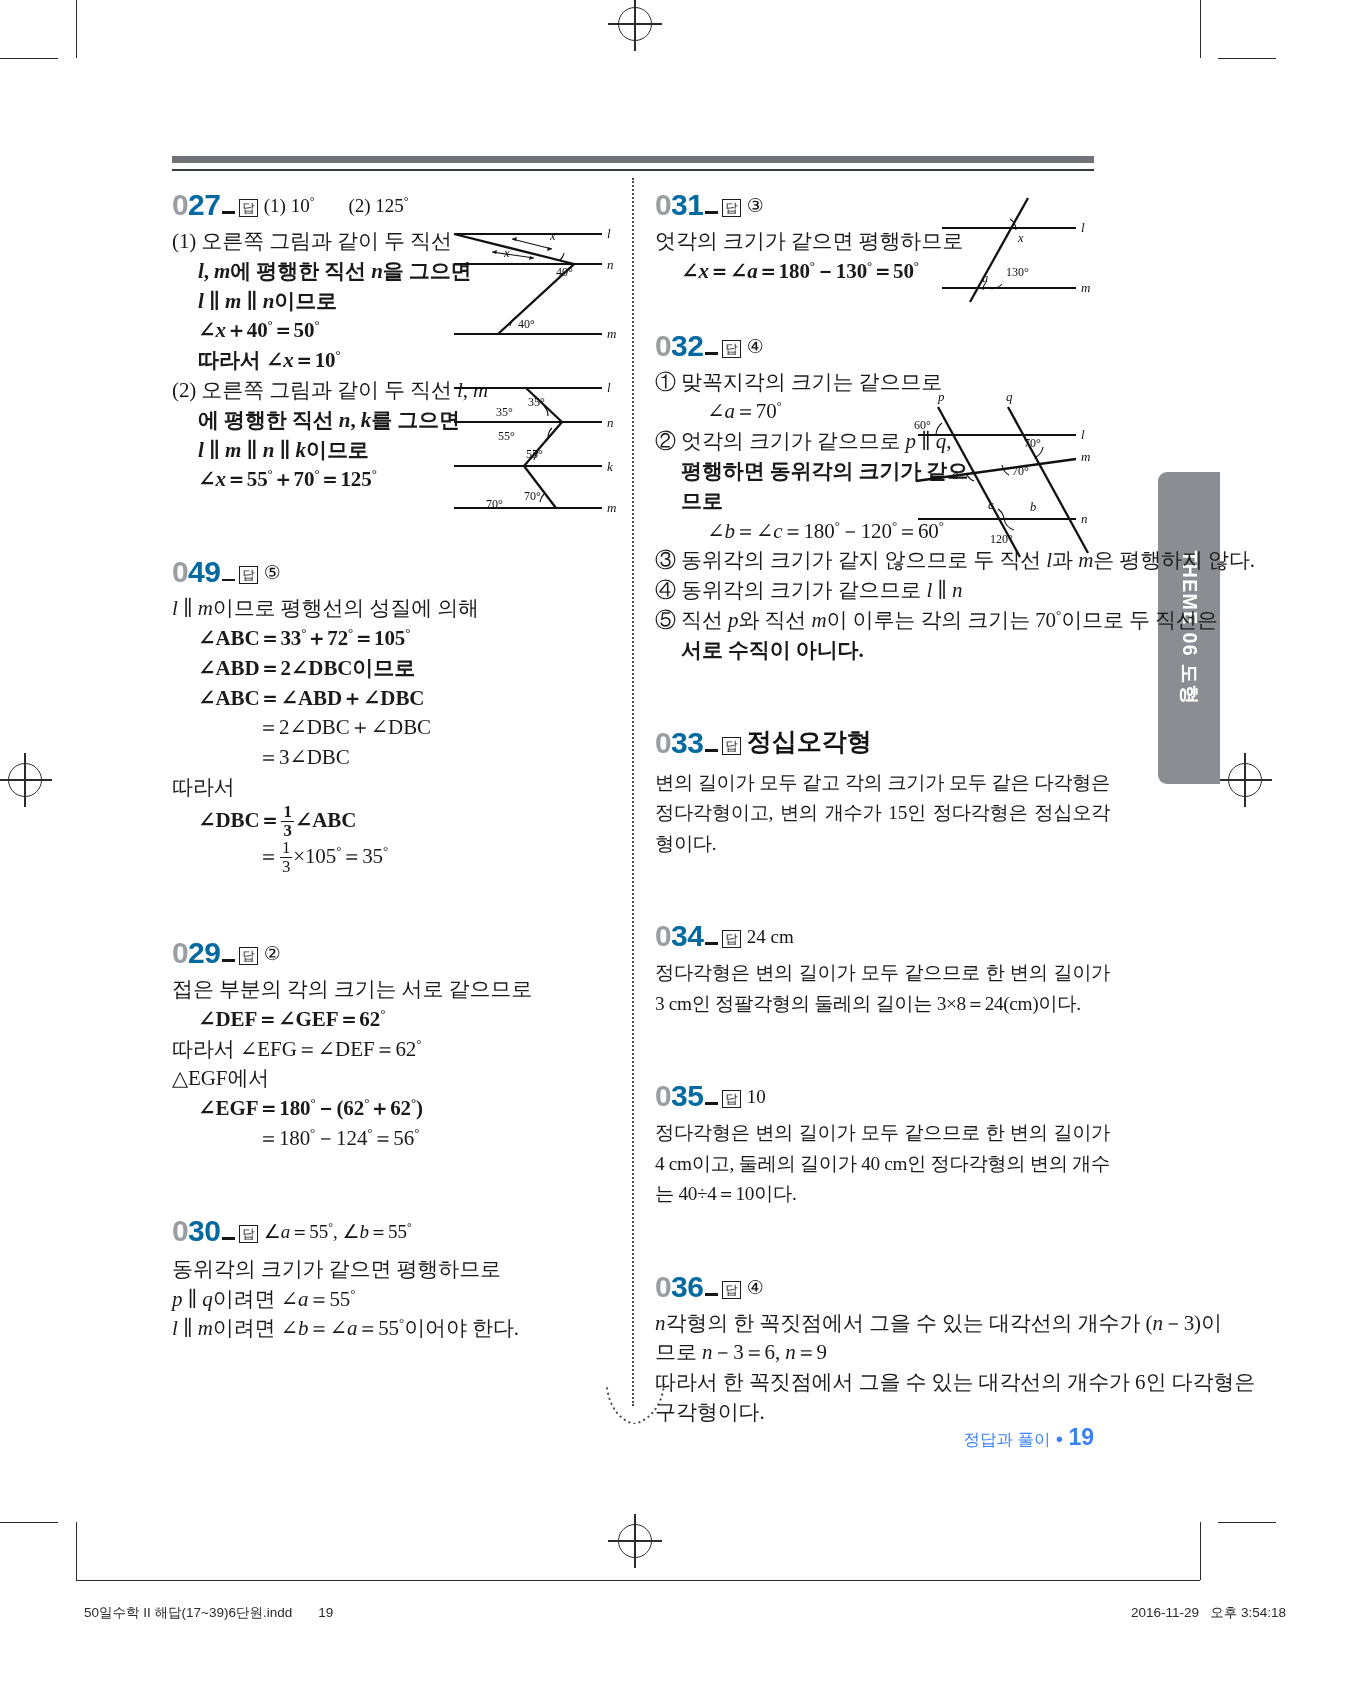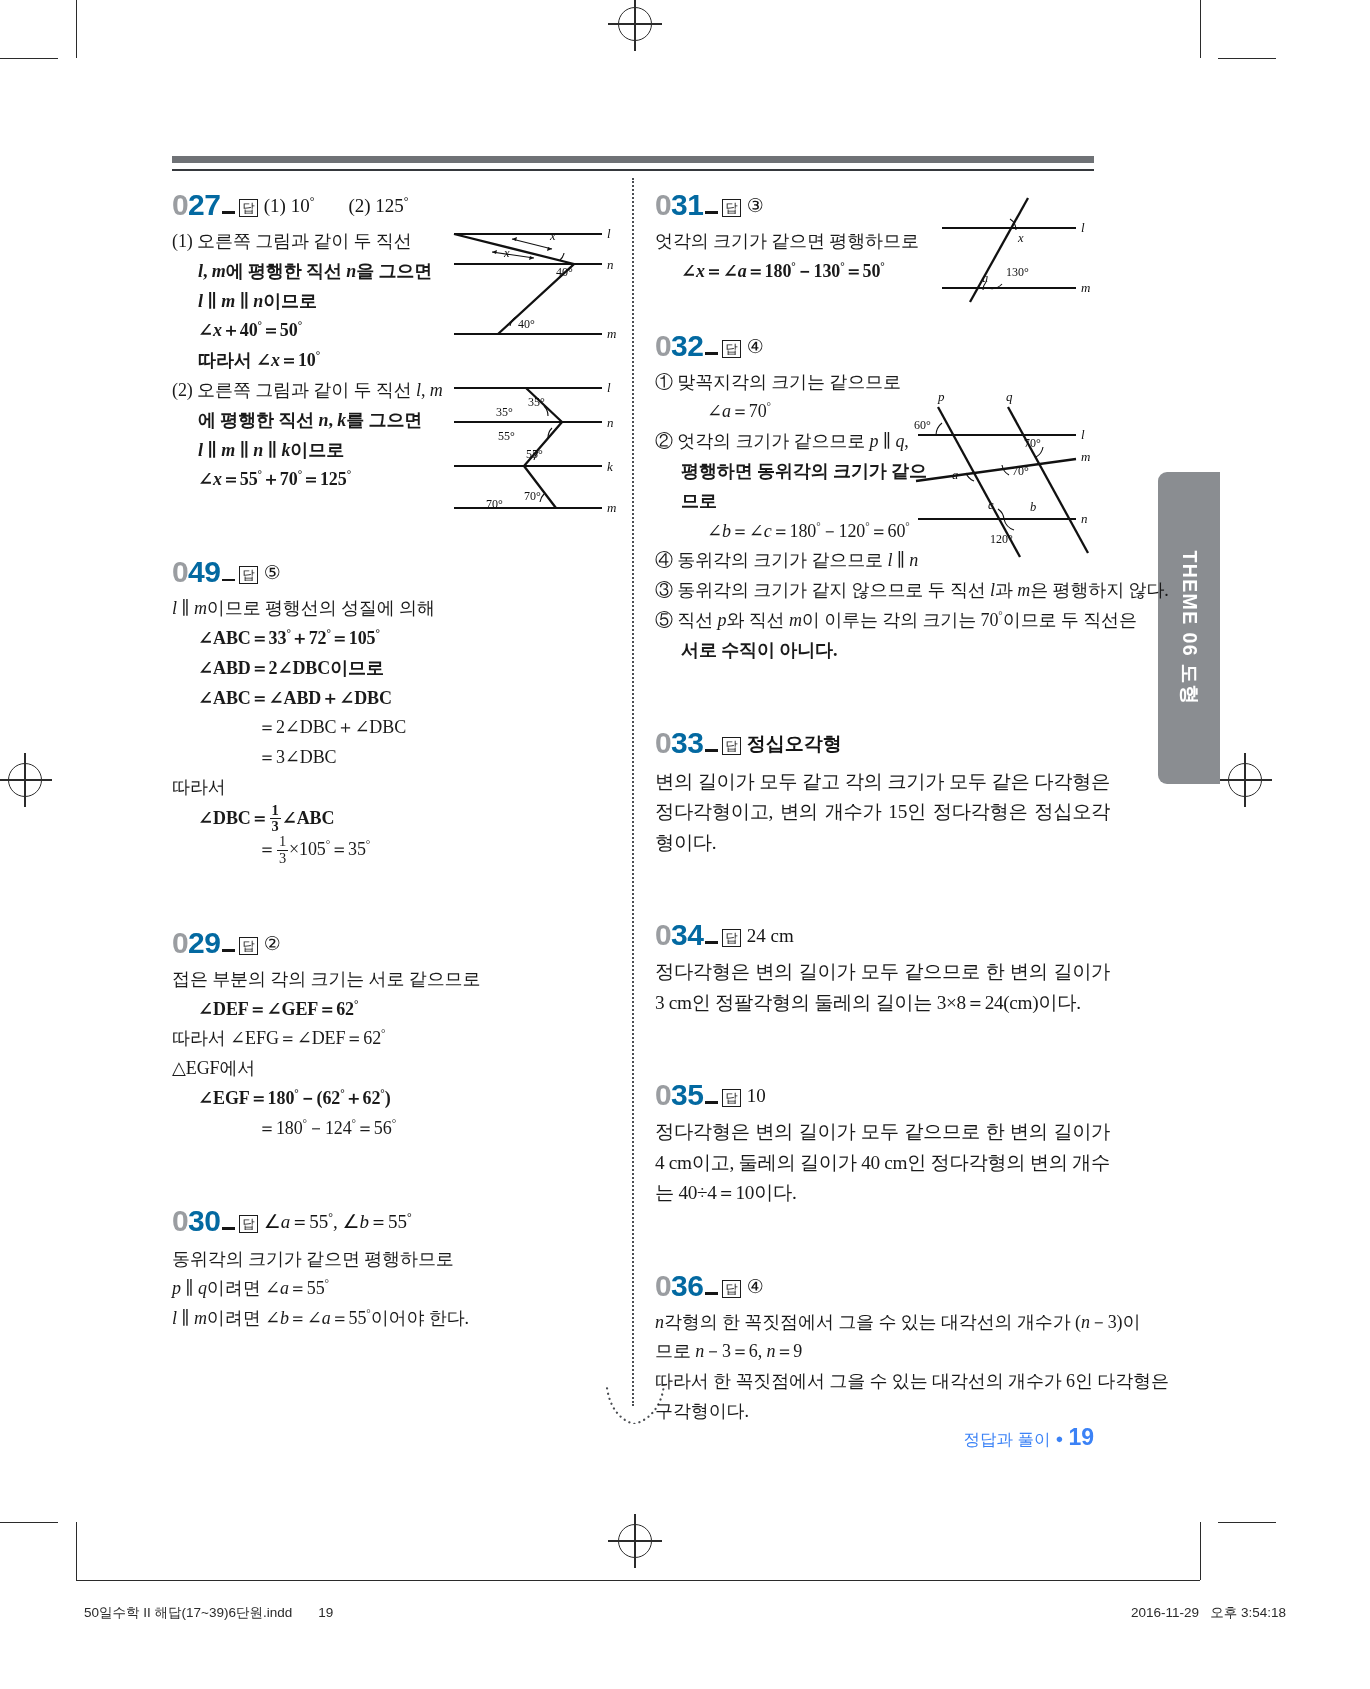--- a/index.html
+++ b/index.html
@@ -115,25 +115,25 @@
     position: relative; top: -3px;
     background: #ffffff;
   }
   .qans {
     font-family: "Liberation Serif", serif;
     font-size: 19px;
     color: #141414;
     position: relative; top: -3px;
   }
   .qans .gap { display: inline-block; width: 34px; }
-  .qans.korean { font-family: "Liberation Sans", sans-serif; font-weight: bold; font-size: 19px; }
+  .qans.korean { font-family: "Liberation Sans", sans-serif; font-weight: bold; font-size: 25px; }
 
   
   .line {
-    font-size: 18px;
+    font-size: 21px;
     line-height: 29.8px;
     white-space: nowrap;
     letter-spacing: -0.1px;
   }
   .para {
     font-size: 19.3px;
     line-height: 30.5px;
     letter-spacing: -0.35px;
     text-align: justify;
   }
@@ -331,22 +331,22 @@
           <span class="qdash"></span>
           <span class="dap-badge">답</span>
           <span class="qans">④</span>
         </div>
         <div class="line hang">① 맞꼭지각의 크기는 같으므로</div>
         <div class="line indent2">∠<i class="v">a</i>＝70<sup class="deg">°</sup></div>
         <div class="line hang">② 엇각의 크기가 같으므로 <i class="v">p</i> ∥ <i class="v">q</i>,</div>
         <div class="line indent1">평행하면 동위각의 크기가 같으</div>
         <div class="line indent1">므로</div>
         <div class="line indent2">∠<i class="v">b</i>＝∠<i class="v">c</i>＝180<sup class="deg">°</sup>－120<sup class="deg">°</sup>＝60<sup class="deg">°</sup></div>
+        <div class="line hang">③ 동위각의 크기가 같지 않으므로 두 직선 <i class="v">l</i>과 <i class="v">m</i>은 평행하지 않다.</div>
         <div class="line hang">④ 동위각의 크기가 같으므로 <i class="v">l</i> ∥ <i class="v">n</i></div>
-        <div class="line hang">③ 동위각의 크기가 같지 않으므로 두 직선 <i class="v">l</i>과 <i class="v">m</i>은 평행하지 않다.</div>
         <div class="line hang">⑤ 직선 <i class="v">p</i>와 직선 <i class="v">m</i>이 이루는 각의 크기는 70<sup class="deg">°</sup>이므로 두 직선은</div>
         <div class="line indent1">서로 수직이 아니다.</div>
         <div class="spacer-l"></div>
       </div>
       <div class="item">
         <div class="qhead">
           <span class="qnum"><span class="lead">0</span><span class="rest">33</span></span>
           <span class="qdash"></span>
           <span class="dap-badge">답</span>
           <span class="qans korean">정십오각형</span>

